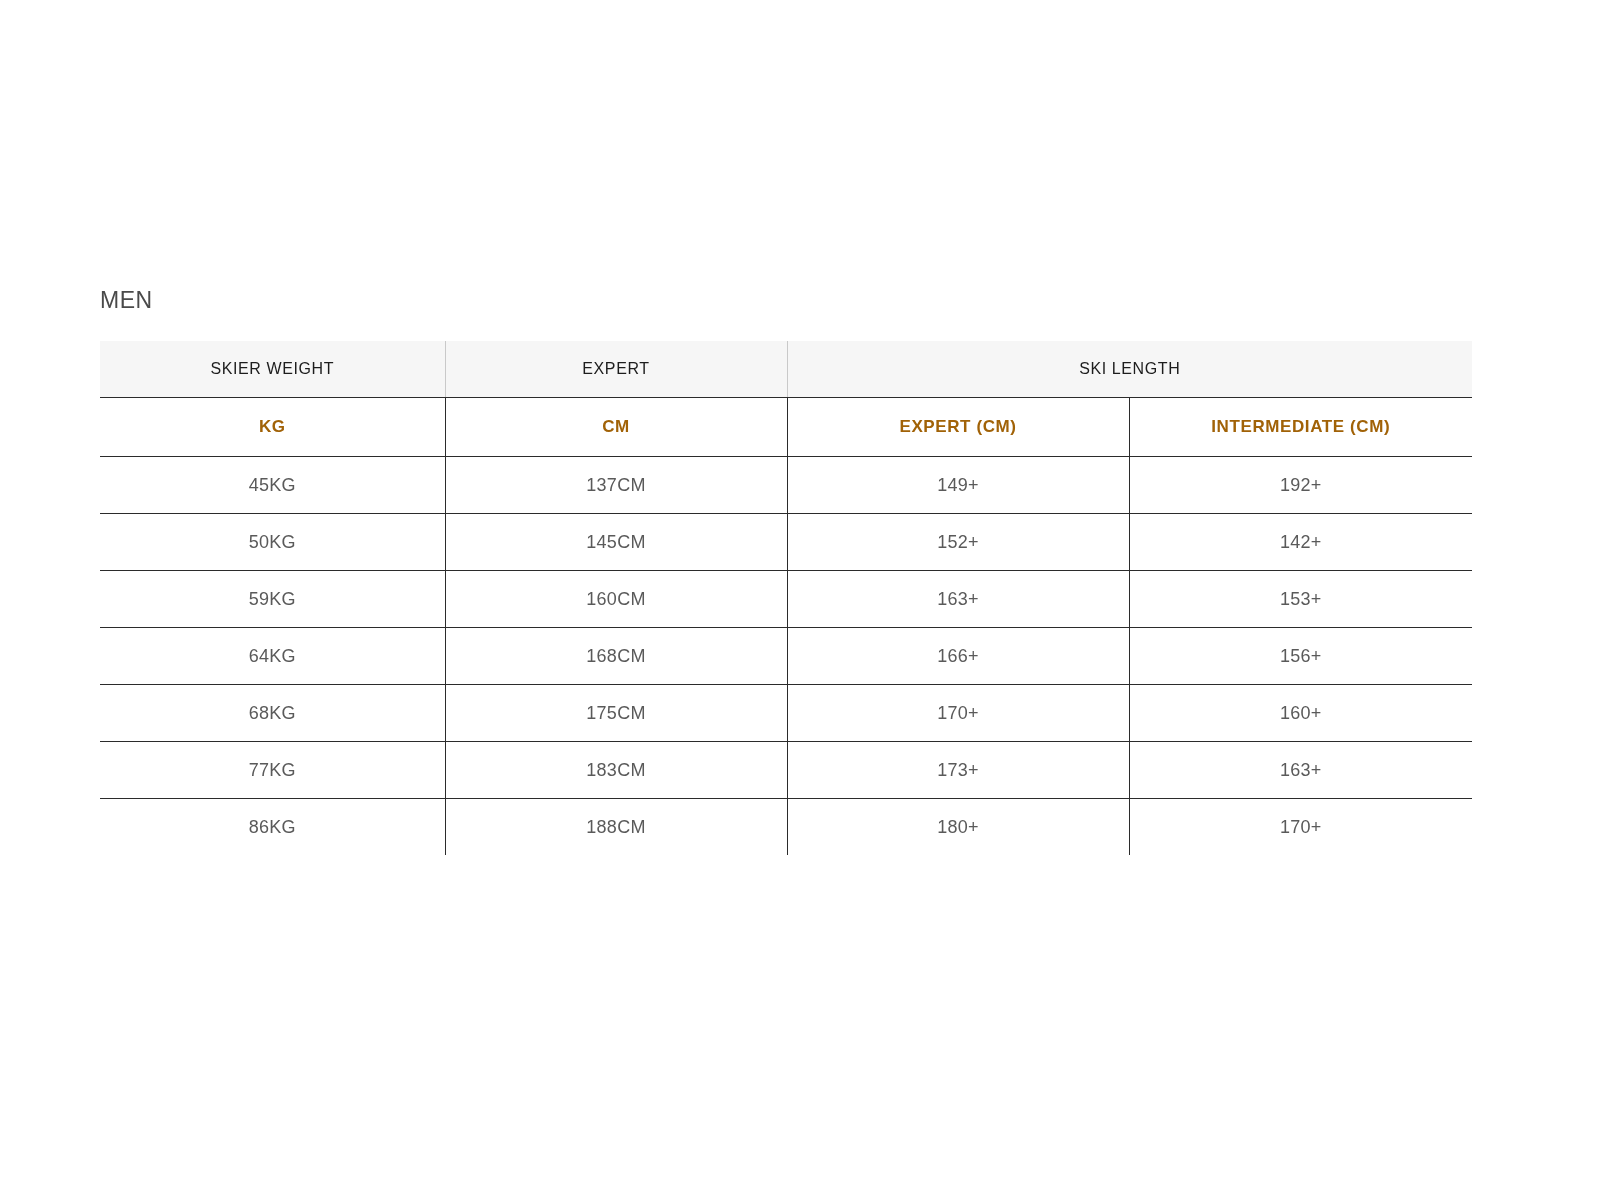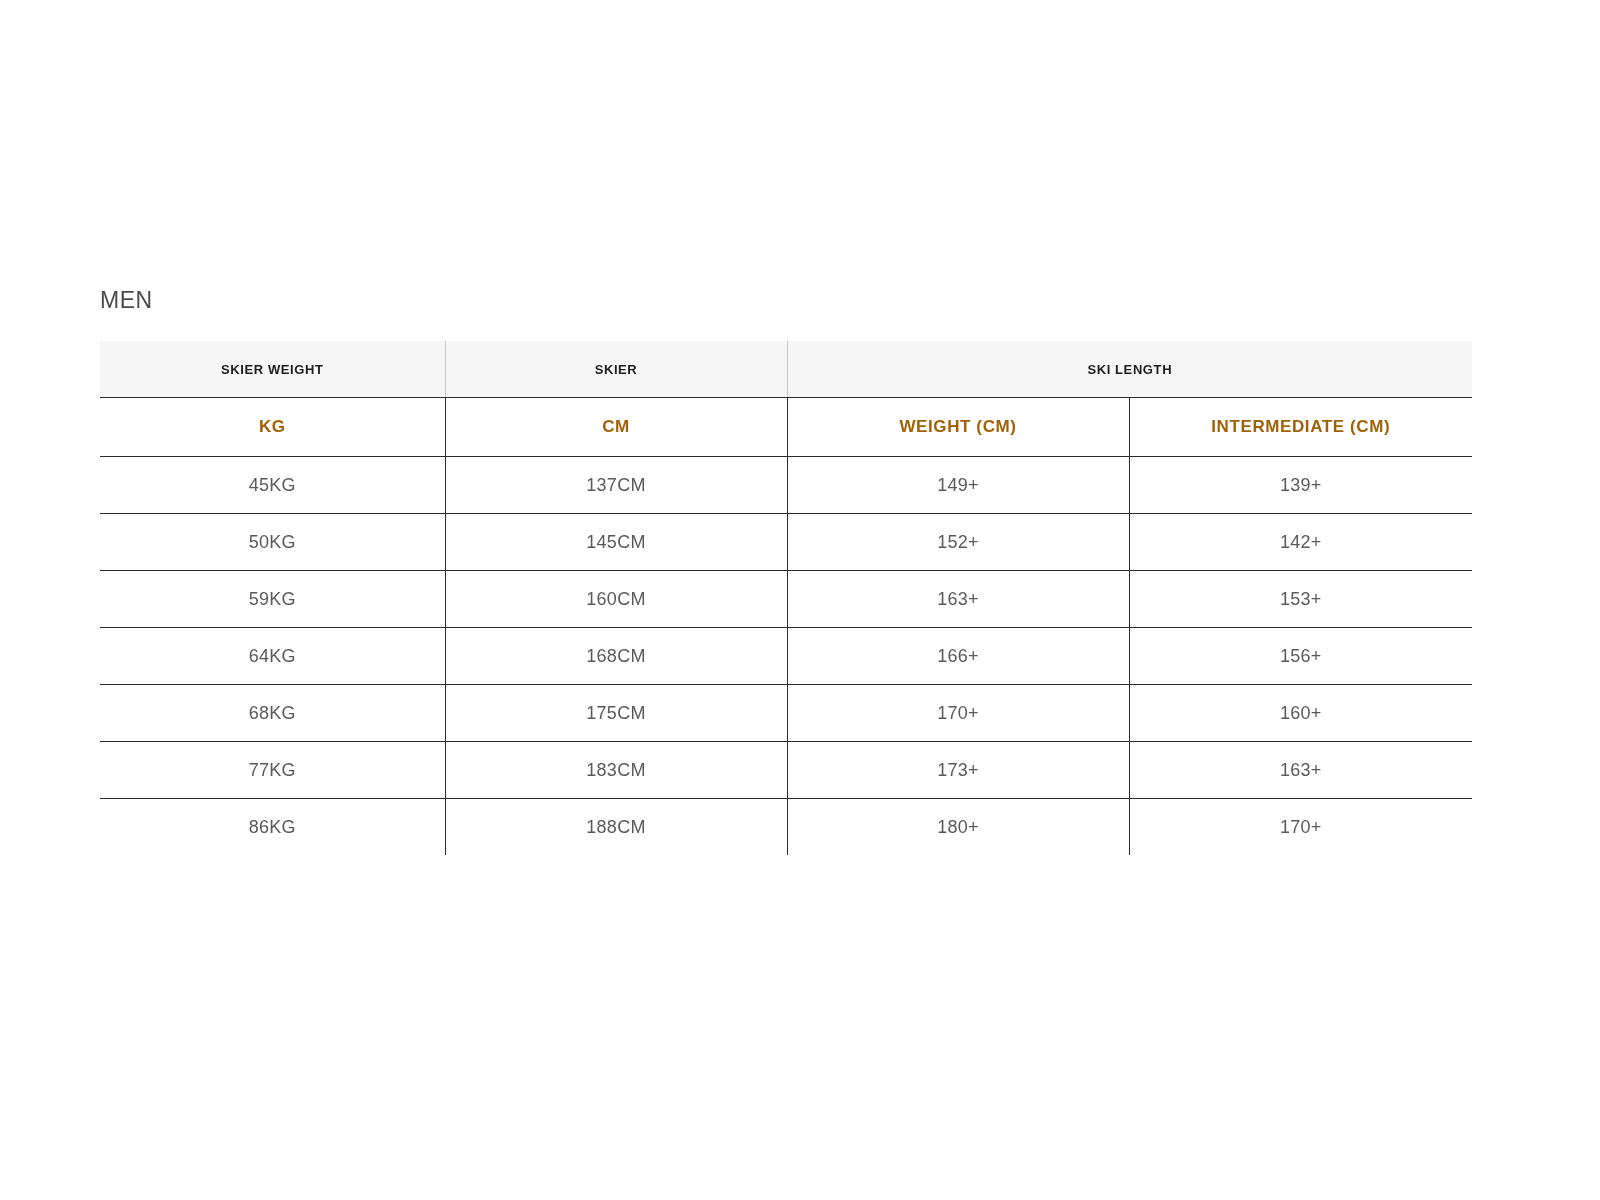--- a/index.html
+++ b/index.html
@@ -44,22 +44,22 @@
   .size-table th,
   .size-table td {
     text-align: center;
     vertical-align: middle;
   }
 
   
   .group-row th {
     background: #f6f6f6;
     height: 54px;
-    font-size: 13px;
-    font-weight: 700;
+    font-size: 16px;
+    font-weight: 400;
     letter-spacing: 0.6px;
     color: #1d1d1d;
     border-bottom: 1px solid #2b2b2b;
     border-right: 1px solid #c9c9c9;
   }
   .group-row th:last-child { border-right: none; }
 
   
   .sub-row th {
     height: 56px;
@@ -98,36 +98,36 @@
   <table class="size-table">
     <colgroup>
       <col class="c1">
         <col class="c2">
         <col class="c3">
         <col class="c4">
     </colgroup>
     <thead>
       <tr class="group-row">
         <th>SKIER WEIGHT</th>
-        <th>SKIER</th>
+        <th>EXPERT</th>
         <th colspan="2">SKI LENGTH</th>
       </tr>
       <tr class="sub-row">
         <th>KG</th>
         <th>CM</th>
-        <th>WEIGHT (CM)</th>
+        <th>EXPERT (CM)</th>
         <th>INTERMEDIATE (CM)</th>
       </tr>
     </thead>
     <tbody>
       <tr>
         <td>45KG</td>
         <td>137CM</td>
         <td>149+</td>
-        <td>139+</td>
+        <td>192+</td>
       </tr>
       <tr>
         <td>50KG</td>
         <td>145CM</td>
         <td>152+</td>
         <td>142+</td>
       </tr>
       <tr>
         <td>59KG</td>
         <td>160CM</td>

